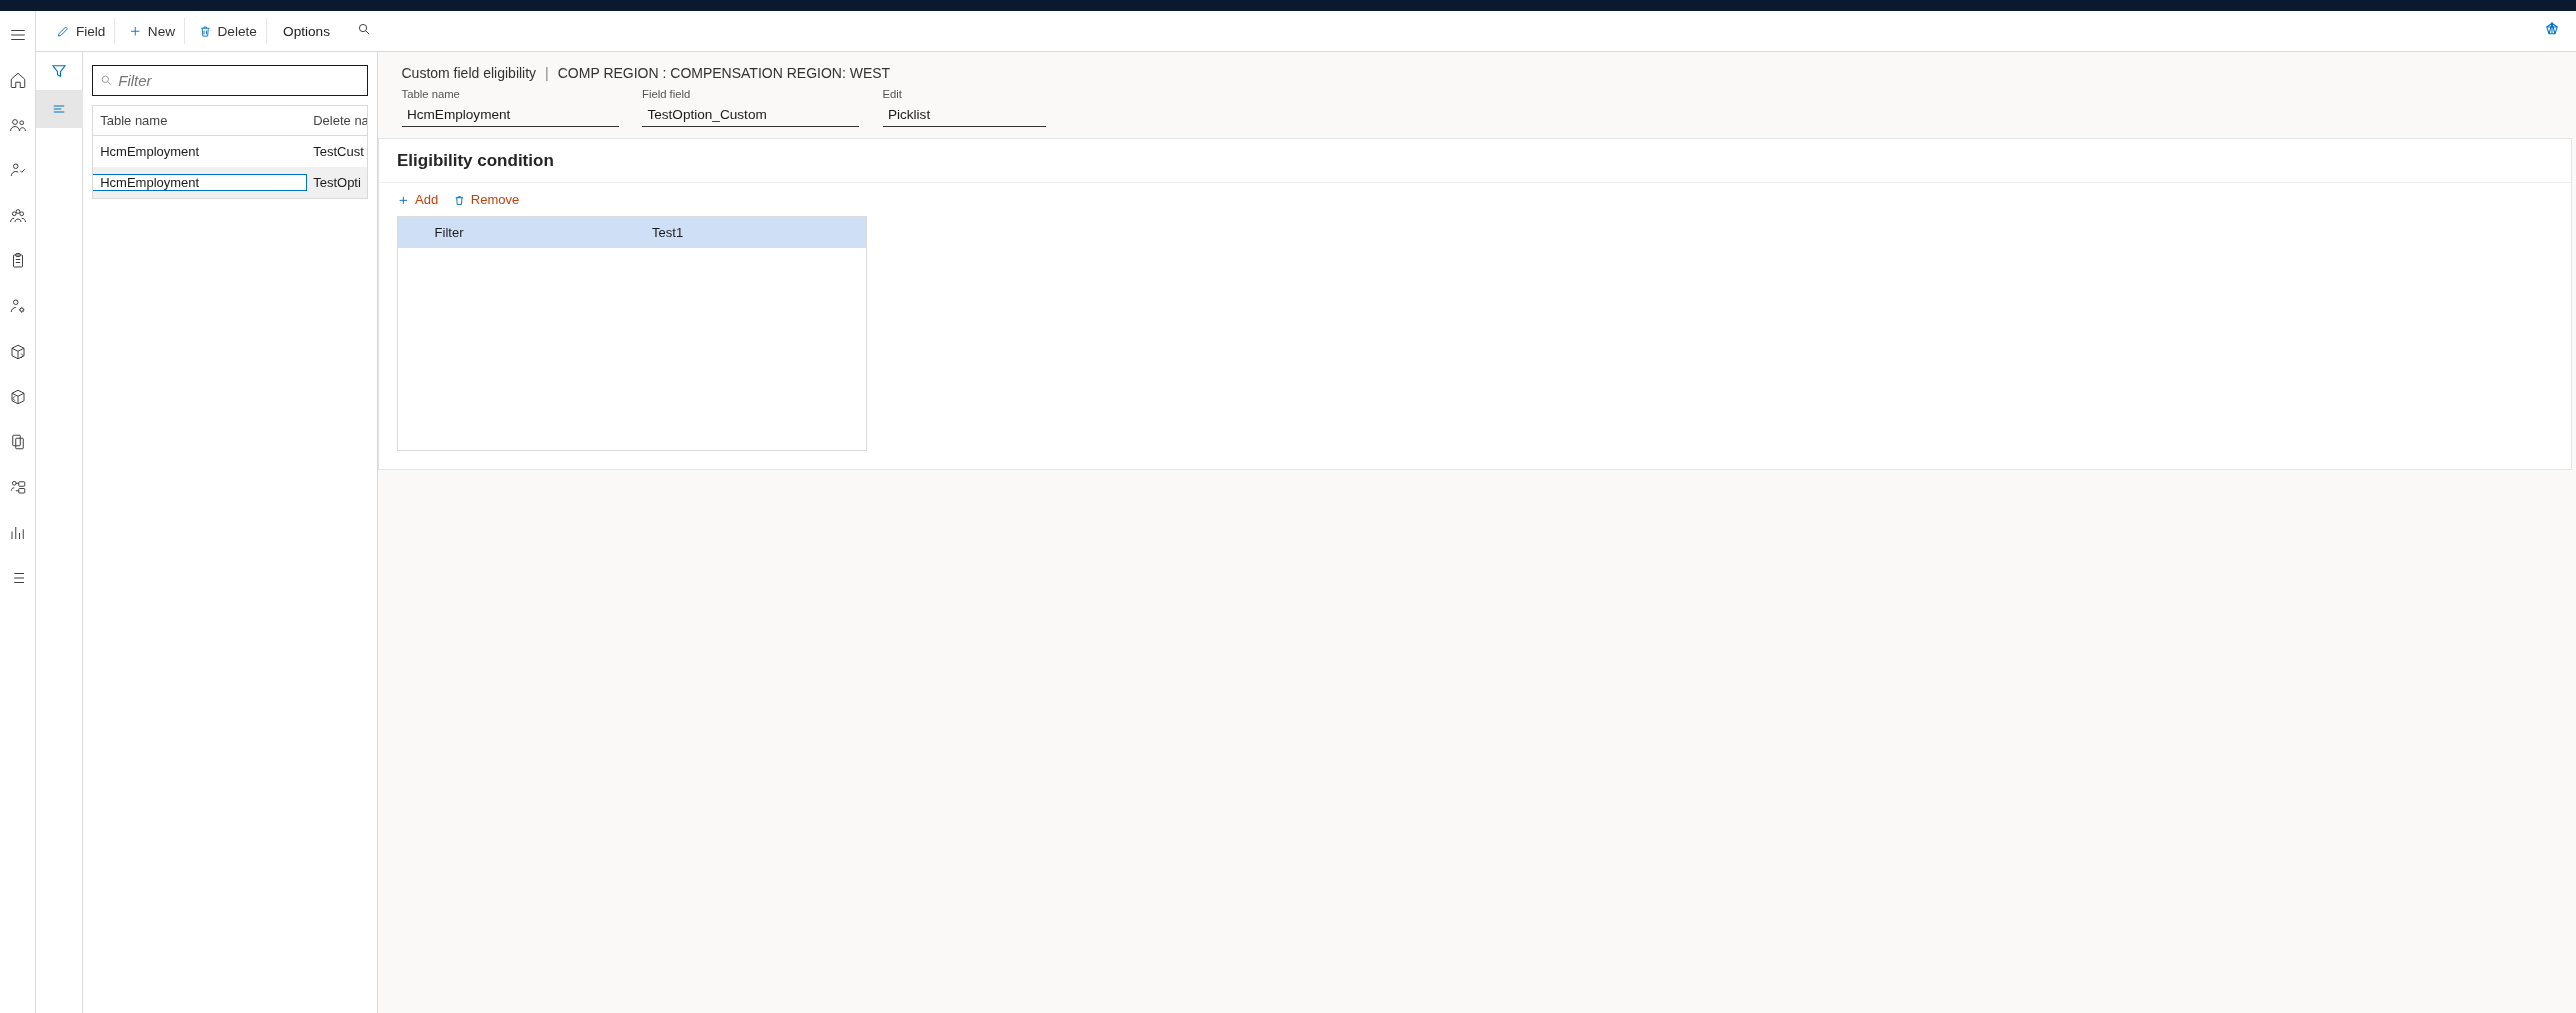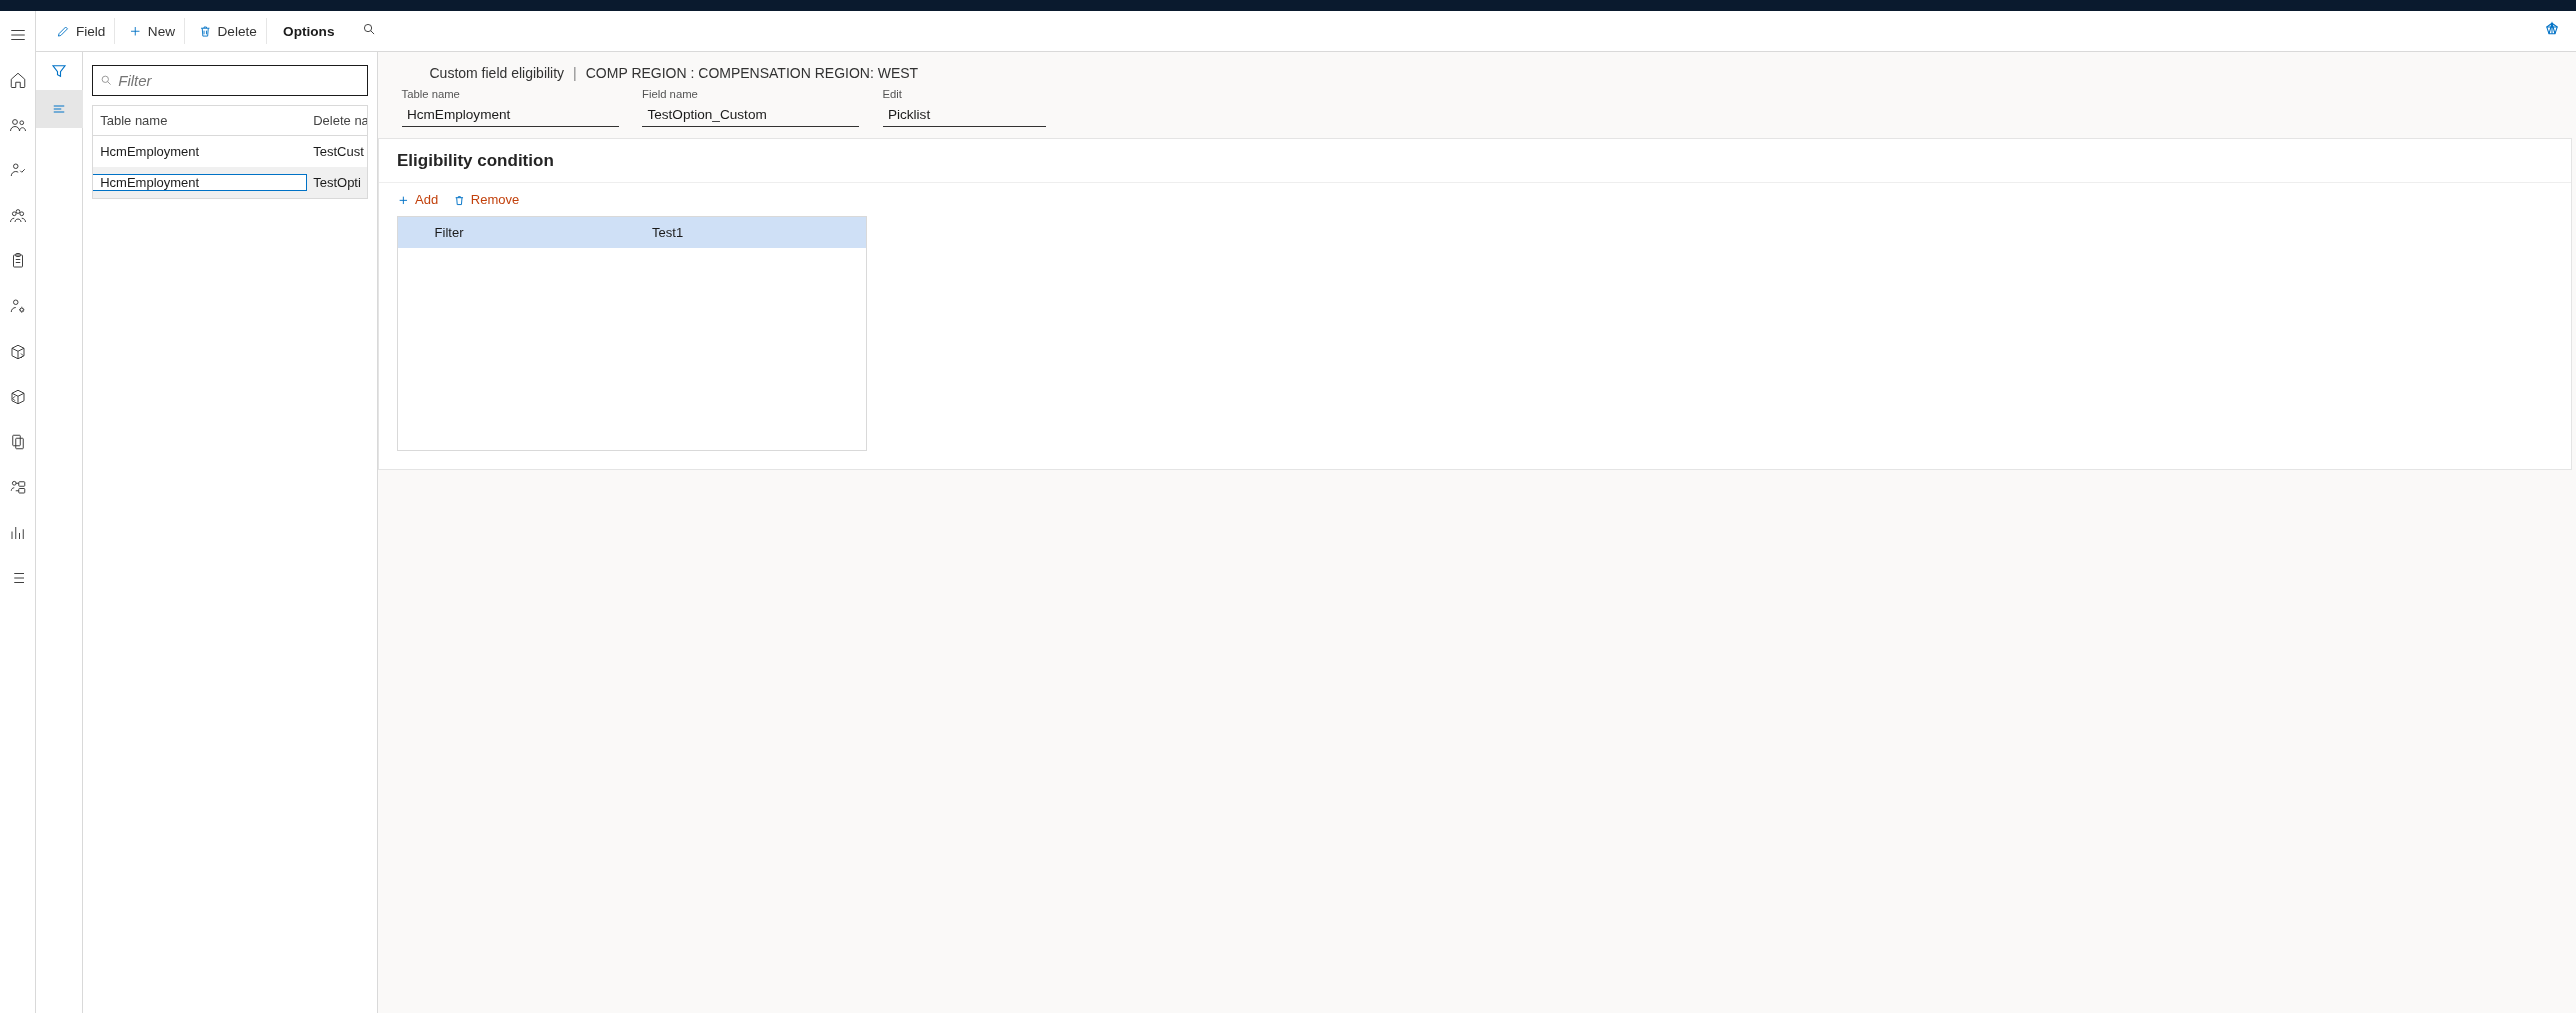--- a/index.html
+++ b/index.html
@@ -48,21 +48,21 @@
     align-items: center;
     gap: 5.4px;
     padding: 5.4px 9px;
     cursor: pointer;
     font-size: 13.6px;
     color: #323232;
     border-right: 0.9px solid #e6e6e6;
   }
   .cmd-btn:last-of-type { border-right: none; }
   .cmd-btn svg { width: 14.5px; height: 14.5px; stroke: #0072c6; fill: none; stroke-width: 1.5; }
-  .cmd-options { font-weight: 700; padding: 5.4px 12.7px; cursor: pointer; font-size: 13.6px; }
+  .cmd-options { font-weight: 400; padding: 5.4px 12.7px; cursor: pointer; font-size: 13.6px; }
   .cmd-search { margin-left: 5.4px; cursor: pointer; padding: 5.4px; }
   .cmd-search svg { width: 14.5px; height: 14.5px; stroke: #323232; fill: none; stroke-width: 1.5; }
   .cmd-spacer { flex: 1; }
   .cmd-gem { padding: 3.6px; cursor: pointer; }
   .cmd-gem svg { width: 18px; height: 18px; stroke: #0072c6; fill: none; stroke-width: 1.4; }
 
   
   .workspace { flex: 1; display: flex; min-height: 0; }
 
   
@@ -152,21 +152,21 @@
     display: flex;
     flex-direction: column;
     background: #faf9f8;
   }
   .detail-header {
     padding: 12.7px 23.5px 11px 23.5px;
     display: flex;
     flex-direction: column;
     gap: 7.2px;
   }
-  .crumbs { font-size: 14px; color: #323232; display: flex; align-items: center; gap: 9px; margin-left: 28px; }
+  .crumbs { font-size: 14px; color: #323232; display: flex; align-items: center; gap: 9px; }
   .crumbs .sep { color: #888; }
   .field-row { display: flex; gap: 23.5px; }
   .field {
     display: flex;
     flex-direction: column;
     width: 217px;
     gap: 3.6px;
   }
   .field-label { font-size: 11.3px; color: #555; }
   .field-input {
@@ -425,21 +425,21 @@
             <span>Custom field eligibility</span>
             <span class="sep">|</span>
             <span>COMP REGION : COMPENSATION REGION: WEST</span>
           </div>
           <div class="field-row">
             <div class="field">
               <span class="field-label">Table name</span>
               <input class="field-input" type="text" value="HcmEmployment" style="">
             </div>
             <div class="field">
-              <span class="field-label">Field name</span>
+              <span class="field-label">Field field</span>
               <input class="field-input" type="text" value="TestOption_Custom" style="">
             </div>
             <div class="field" style="width:163px;">
               <span class="field-label">Edit</span>
               <input class="field-input" type="text" value="Picklist" style="">
             </div>
           </div>
         </div>
 
         <div class="section">

